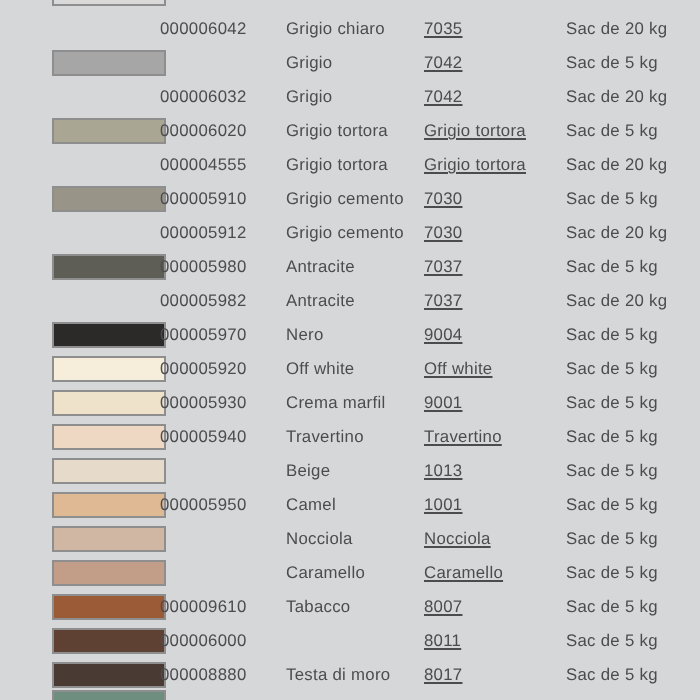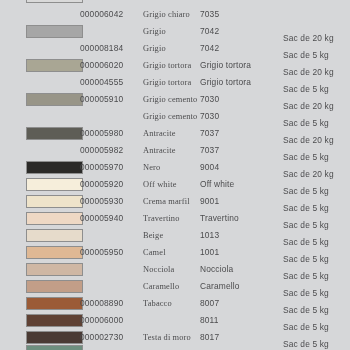--- a/index.html
+++ b/index.html
@@ -63,23 +63,23 @@
     position: absolute;
     top: 0;
     height: 17px;
     line-height: 17px;
     font-size: 8.4px;
     letter-spacing: 0.15px;
     white-space: nowrap;
     color: #4c4c4e;
   }
   .c-code  { left: 80px;  }
-  .c-name  { left: 143px; font-family: Liberation Serif, serif; }
-  .c-ral   { left: 200px; }
-  .c-pack  { left: 283px; margin-top: 24px; }
+  .c-name  { left: 143px; }
+  .c-ral   { left: 212px; text-decoration: underline; }
+  .c-pack  { left: 283px; }
 
   
   .clip-bottom {
     position: absolute;
     left: 0;
     bottom: 0;
     width: 350px;
     height: 5px;
     overflow: hidden;
   }
@@ -107,21 +107,21 @@
         <div class="cell c-ral">7035</div>
         <div class="cell c-pack">Sac de  20 kg</div>
       </div>
       <div class="row">
         <div class="swatch" style="background: rgb(166, 166, 166);"></div>
         <div class="cell c-name">Grigio</div>
         <div class="cell c-ral">7042</div>
         <div class="cell c-pack">Sac de 5 kg</div>
       </div>
       <div class="row">
-        <div class="cell c-code">000008184</div>
+        <div class="cell c-code">000006032</div>
         <div class="cell c-name">Grigio</div>
         <div class="cell c-ral">7042</div>
         <div class="cell c-pack">Sac de  20 kg</div>
       </div>
       <div class="row">
         <div class="swatch" style="background: rgb(169, 166, 148);"></div>
         <div class="cell c-code">000006020</div>
         <div class="cell c-name">Grigio tortora</div>
         <div class="cell c-ral">Grigio tortora</div>
         <div class="cell c-pack">Sac de 5 kg</div>
@@ -133,20 +133,21 @@
         <div class="cell c-pack">Sac de  20 kg</div>
       </div>
       <div class="row">
         <div class="swatch" style="background: rgb(152, 149, 136);"></div>
         <div class="cell c-code">000005910</div>
         <div class="cell c-name">Grigio cemento</div>
         <div class="cell c-ral">7030</div>
         <div class="cell c-pack">Sac de 5 kg</div>
       </div>
       <div class="row">
+        <div class="cell c-code">000005912</div>
         <div class="cell c-name">Grigio cemento</div>
         <div class="cell c-ral">7030</div>
         <div class="cell c-pack">Sac de  20 kg</div>
       </div>
       <div class="row">
         <div class="swatch" style="background: rgb(94, 93, 86);"></div>
         <div class="cell c-code">000005980</div>
         <div class="cell c-name">Antracite</div>
         <div class="cell c-ral">7037</div>
         <div class="cell c-pack">Sac de 5 kg</div>
@@ -205,34 +206,34 @@
         <div class="cell c-pack">Sac de 5 kg</div>
       </div>
       <div class="row">
         <div class="swatch" style="background: rgb(194, 158, 136);"></div>
         <div class="cell c-name">Caramello</div>
         <div class="cell c-ral">Caramello</div>
         <div class="cell c-pack">Sac de 5 kg</div>
       </div>
       <div class="row">
         <div class="swatch" style="background: rgb(155, 91, 55);"></div>
-        <div class="cell c-code">000008890</div>
+        <div class="cell c-code">000009610</div>
         <div class="cell c-name">Tabacco</div>
         <div class="cell c-ral">8007</div>
         <div class="cell c-pack">Sac de 5 kg</div>
       </div>
       <div class="row">
         <div class="swatch" style="background: rgb(95, 65, 52);"></div>
         <div class="cell c-code">000006000</div>
         <div class="cell c-ral">8011</div>
         <div class="cell c-pack">Sac de 5 kg</div>
       </div>
       <div class="row">
         <div class="swatch" style="background: rgb(74, 58, 52);"></div>
-        <div class="cell c-code">000002730</div>
+        <div class="cell c-code">000008880</div>
         <div class="cell c-name">Testa di moro</div>
         <div class="cell c-ral">8017</div>
         <div class="cell c-pack">Sac de 5 kg</div>
       </div>
       <div class="row">
         <div class="swatch" style="background: rgb(251, 204, 9);"></div>
         <div class="cell c-code">000006050</div>
         <div class="cell c-name">Giallo</div>
         <div class="cell c-ral">1012</div>
         <div class="cell c-pack">Sac de 5 kg</div>

